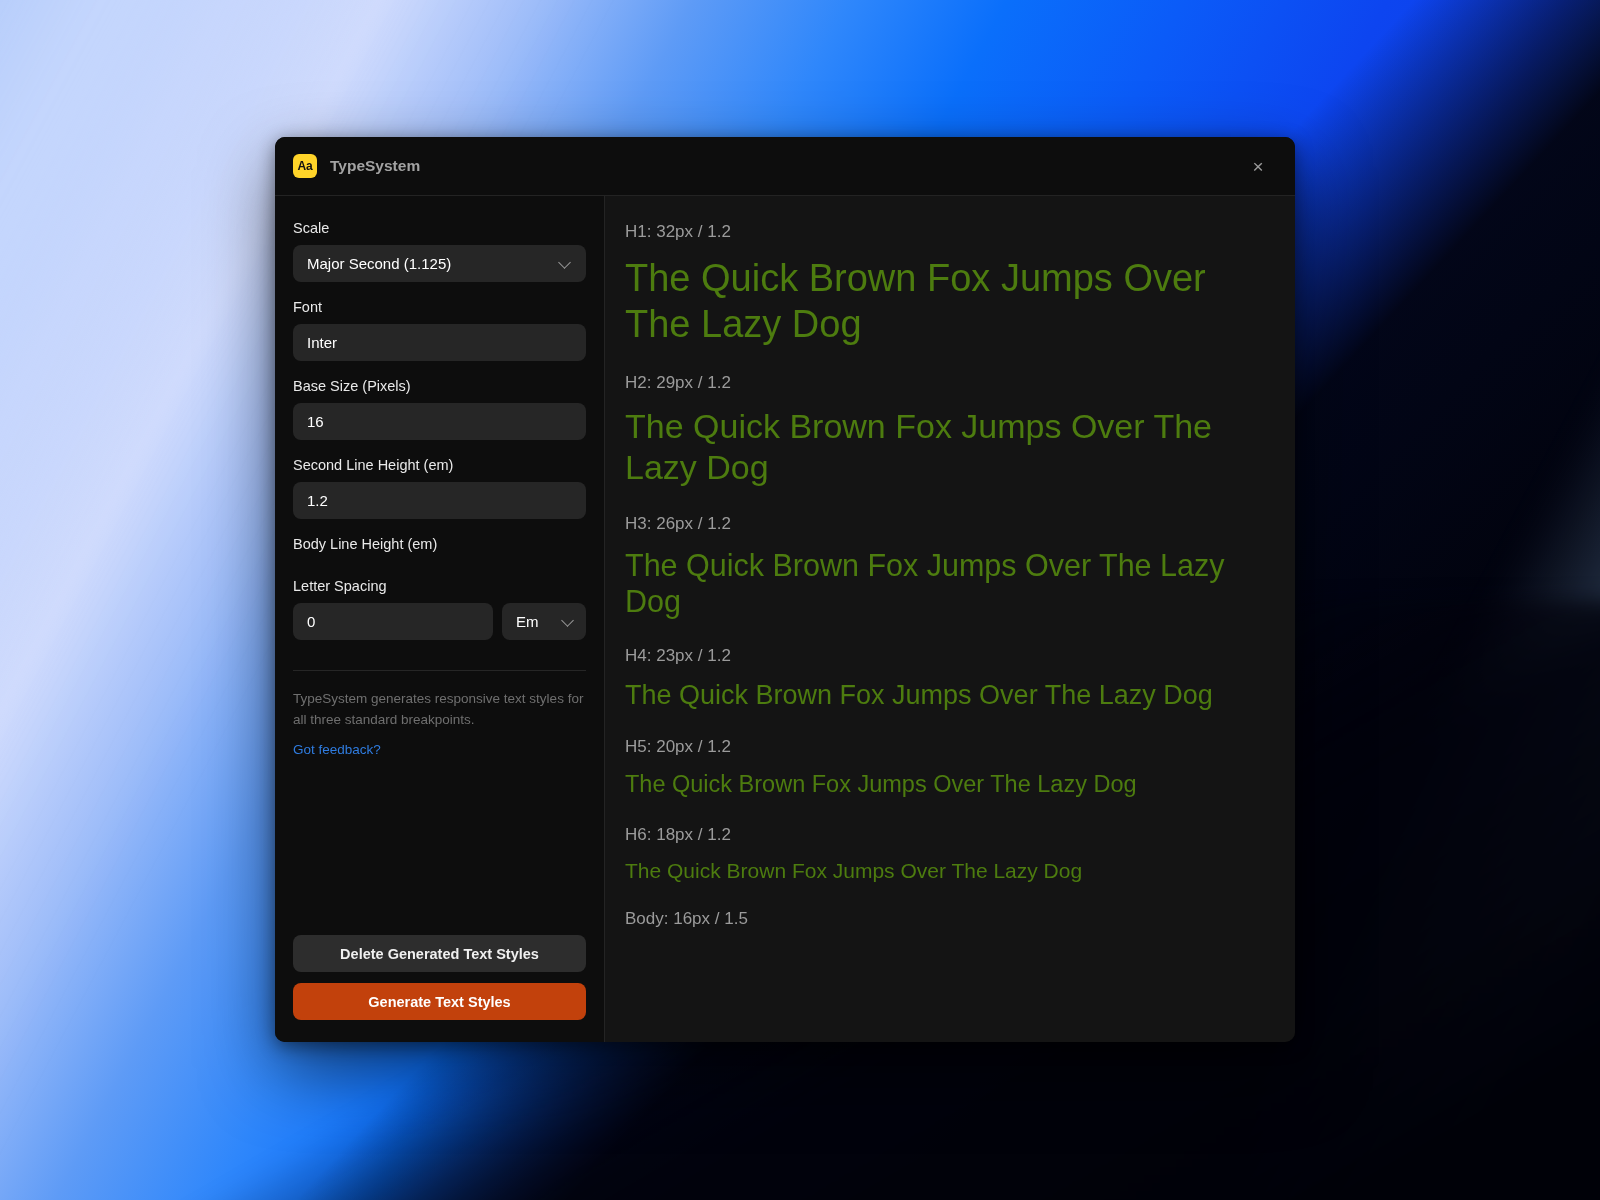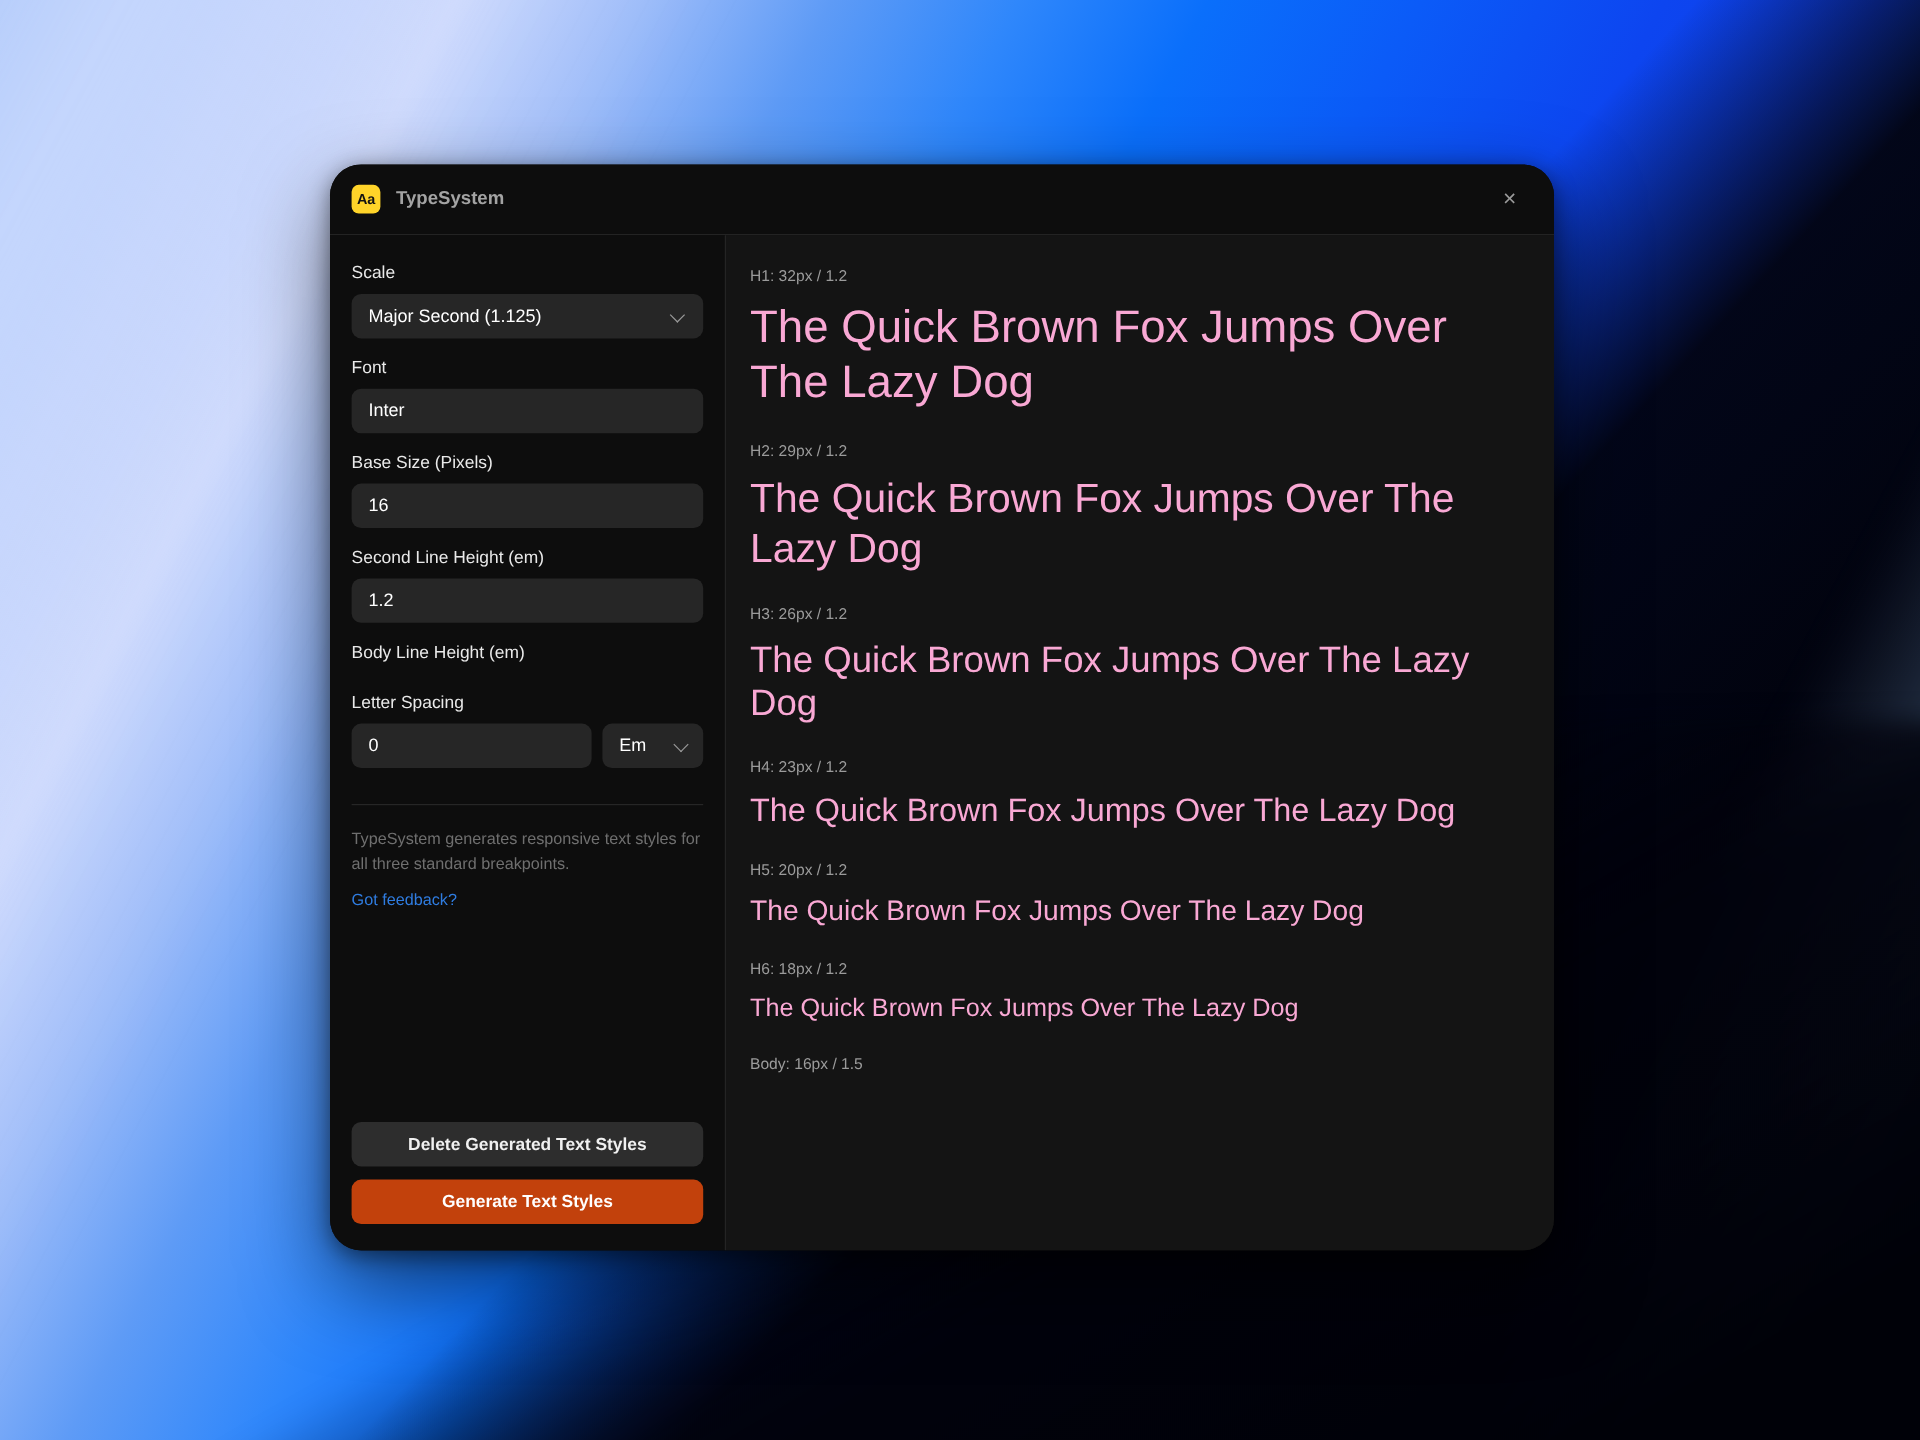--- a/index.html
+++ b/index.html
@@ -77,21 +77,21 @@
   }
 
   
   #app-window {
     position: absolute;
     left: 275px;
     top: 137px;
     width: 1020px;
     height: 905px;
     background: #0d0d0d;
-    border-radius: 26px;
+    border-radius: 10px;
     overflow: hidden;
     box-shadow: 0 28px 70px rgba(0,0,0,0.55), 0 4px 18px rgba(0,0,0,0.45);
     display: flex;
     flex-direction: column;
     z-index: 5;
   }
 
   
   #titlebar {
     height: 59px;
@@ -245,25 +245,25 @@
 
   
   #preview {
     flex: 1 1 auto;
     background: #141414;
     padding: 26px 36px 0 20px;
     overflow: hidden;
   }
   .spec-label {
     color: #9b9b9b;
-    font-size: 13px;
+    font-size: 17px;
     margin-bottom: 13px;
   }
   .sample {
-    color: #f9a8d4;
+    color: #4d7c0f;
     font-weight: normal;
     margin-bottom: 26px;
   }
   .s-h1 { font-size: 38px;   line-height: 1.2; }
   .s-h2 { font-size: 34px;   line-height: 1.2; }
   .s-h3 { font-size: 30.5px; line-height: 1.2; }
   .s-h4 { font-size: 27px;   line-height: 1.2; }
   .s-h5 { font-size: 23.5px; line-height: 1.2; }
   .s-h6 { font-size: 21px;   line-height: 1.2; }
   .block:last-child .sample { margin-bottom: 0; }

